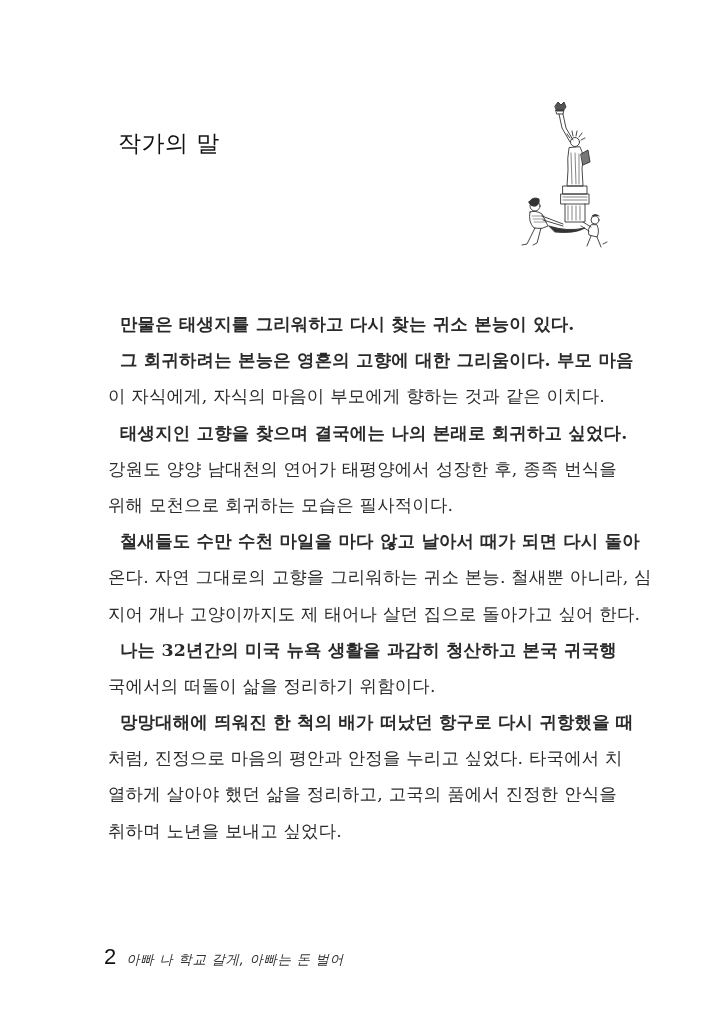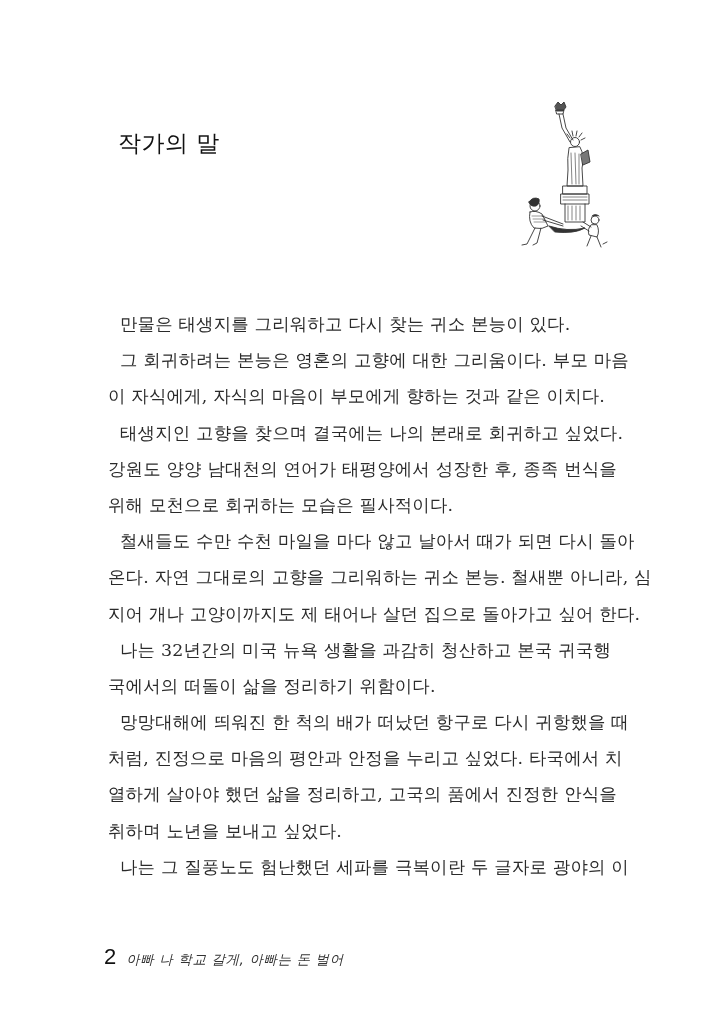--- a/index.html
+++ b/index.html
@@ -3,21 +3,21 @@
 <meta charset="utf-8">
 <style>
   html, body { margin:0; padding:0; background:#ffffff; }
   body { width:721px; height:1024px; position:relative; overflow:hidden;
          font-family:"DejaVu Sans", "Liberation Sans", sans-serif; color:#222; }
   .heading { position:absolute; left:118px; top:128px; font-size:23px; color:#111; letter-spacing:0.5px; }
   .illustration { position:absolute; left:515px; top:98px; width:105px; height:152px; }
   .body-text { position:absolute; left:108px; top:306px; width:503px; }
   .line { height:36.2px; line-height:36.2px; font-size:17.4px; white-space:nowrap; color:#2a2a2a;
           font-family:"DejaVu Serif", "Liberation Serif", serif; text-align:justify; text-align-last:justify; letter-spacing:0.2px; }
-  .line.indent { padding-left:12px; }
+  .line.indent { padding-left:12px;font-weight:bold; }
   .line.last { text-align-last:left; }
   .footer { position:absolute; left:104px; top:944px; display:flex; align-items:baseline; gap:10px; }
   .page-num { font-size:22px; color:#111; font-family:"Liberation Sans", sans-serif; }
   .running-title { font-size:13.5px; color:#333; letter-spacing:0.6px;font-style:italic; }
 </style>
 </head>
 <body>
 
 <div class="heading">작가의 말</div>
 
@@ -77,19 +77,18 @@
   <div class="line">지어 개나 고양이까지도 제 태어나 살던 집으로 돌아가고 싶어 한다.</div>
 
   <div class="line indent">나는 32년간의 미국 뉴욕 생활을 과감히 청산하고 본국 귀국행</div>
   <div class="line last">국에서의 떠돌이 삶을 정리하기 위함이다.</div>
 
   <div class="line indent">망망대해에 띄워진 한 척의 배가 떠났던 항구로 다시 귀항했을 때</div>
   <div class="line">처럼, 진정으로 마음의 평안과 안정을 누리고 싶었다. 타국에서 치</div>
   <div class="line">열하게 살아야 했던 삶을 정리하고, 고국의 품에서 진정한 안식을</div>
   <div class="line last">취하며 노년을 보내고 싶었다.</div>
 
-  <div class="line indent">나는 그 질풍노도 험난했던 세파를 극복이란 두 글자로 광야의 이</div>
 </div>
 
 <div class="footer">
   <span class="page-num">2</span>
   <span class="running-title">아빠 나 학교 갈게, 아빠는 돈 벌어</span>
 </div>
 
 </body></html>

